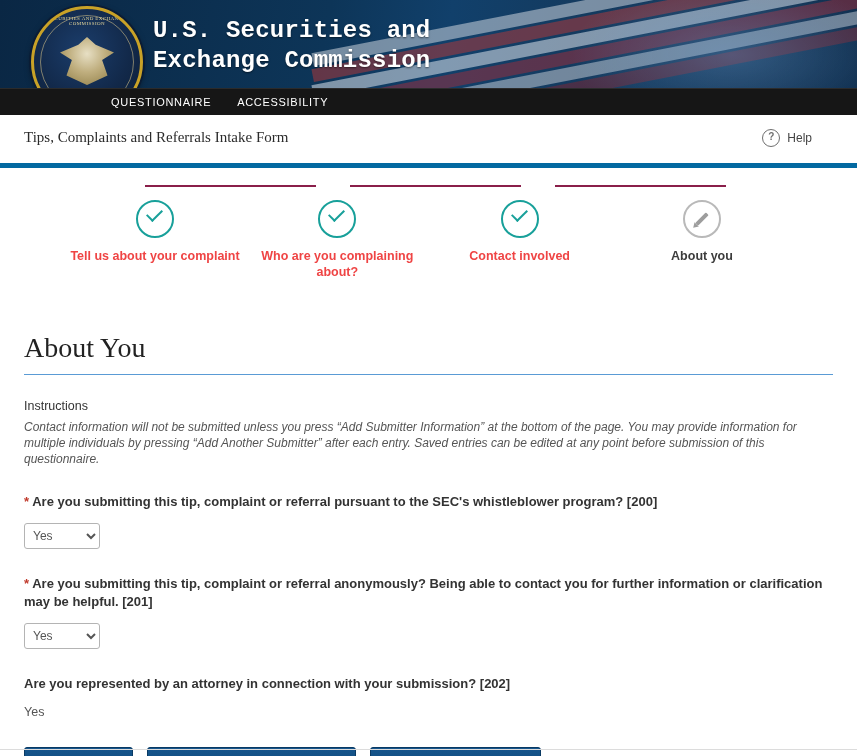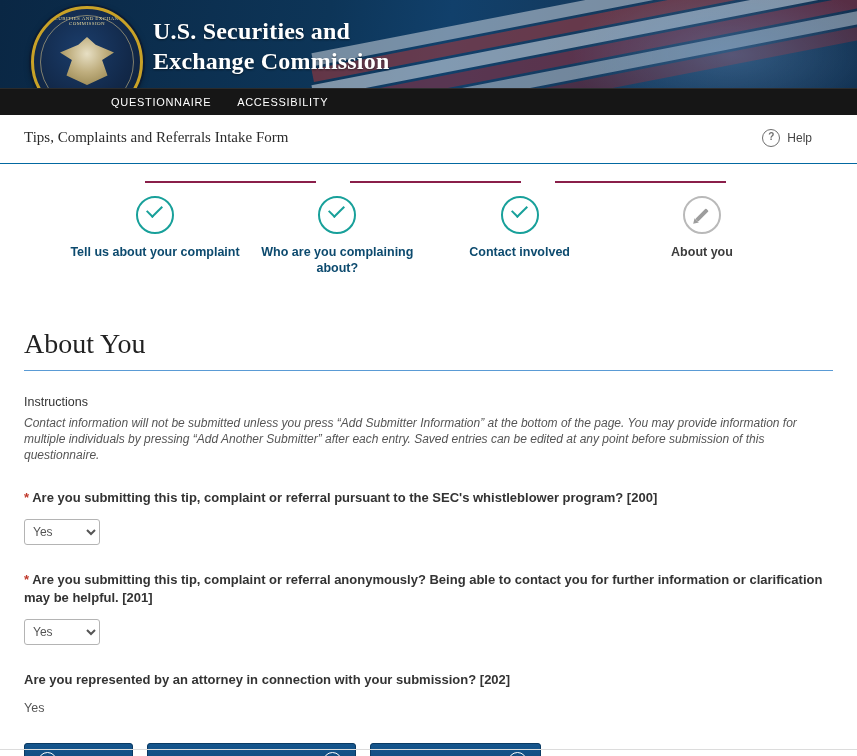--- a/index.html
+++ b/index.html
@@ -92,21 +92,21 @@
     letter-spacing: 0.4px;
     color: #e2d49a;
     font-family: "Liberation Serif", serif;
   }
   .seal .micro.top { top: 7px; }
   .banner-title {
     position: absolute;
     left: 153px;
     top: 16px;
     color: #ffffff;
-    font-family: Liberation Serif, serif;
+    font-family: Liberation Mono, monospace;
     font-size: 24px;
     font-weight: bold;
     line-height: 30px;
     letter-spacing: 0.2px;
     text-shadow: 0 1px 2px rgba(0,0,0,0.5);
     z-index: 4;
   }
 
   
   .navbar {
@@ -123,21 +123,21 @@
     font-size: 11px;
     letter-spacing: 0.7px;
     text-decoration: none;
     cursor: pointer;
   }
 
   
   .title-row {
     position: relative;
     height: 48px;
-    border-bottom: 1px solid #0369a1;
+    border-bottom: 5px solid #0369a1;
     background: #fff;
   }
   .form-title {
     position: absolute;
     left: 24px;
     top: 14px;
     font-family: "Liberation Serif", serif;
     font-size: 15px;
     color: #2b2b2b;
   }
@@ -222,21 +222,21 @@
     left: -1px;
     bottom: -5px;
     border-left: 3px solid transparent;
     border-right: 3px solid transparent;
     border-top: 5px solid #9d9d9d;
   }
   .step .label {
     margin-top: 10px;
     font-size: 12.5px;
     font-weight: bold;
-    color: #0c4a6e;
+    color: #ef4444;
     line-height: 16px;
   }
   .step .label.inactive {
     color: #3c3c3c;
   }
   .connector {
     position: absolute;
     top: 17px;
     height: 2px;
     background: #8a1f4a;

